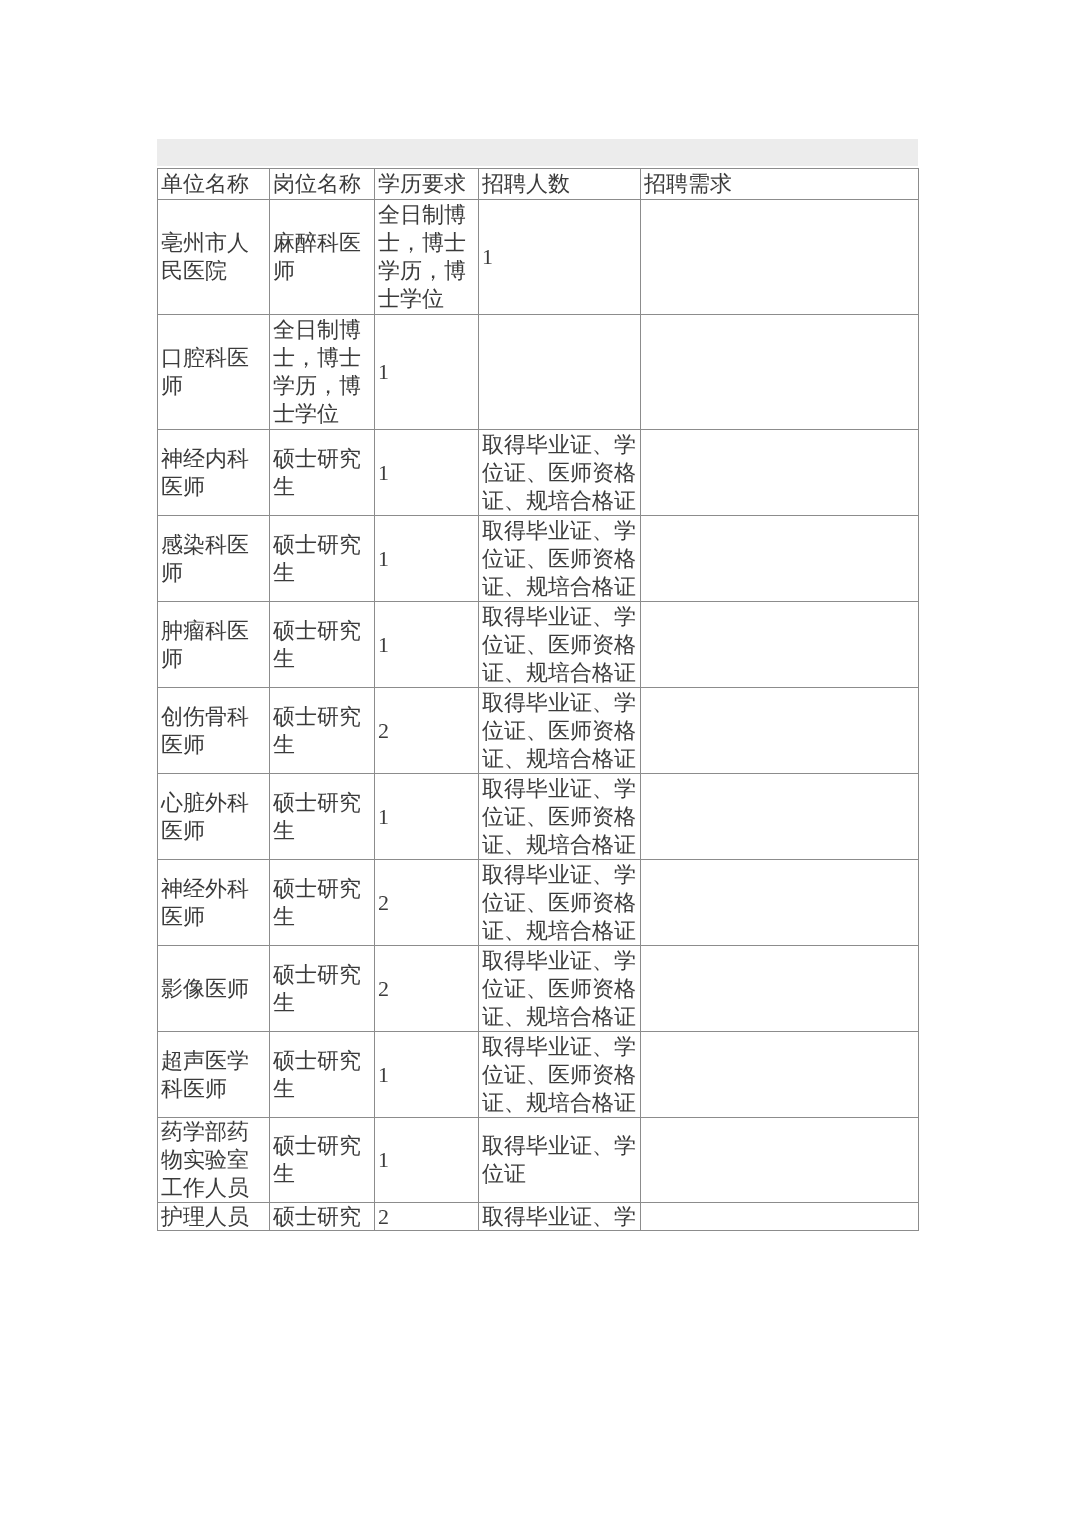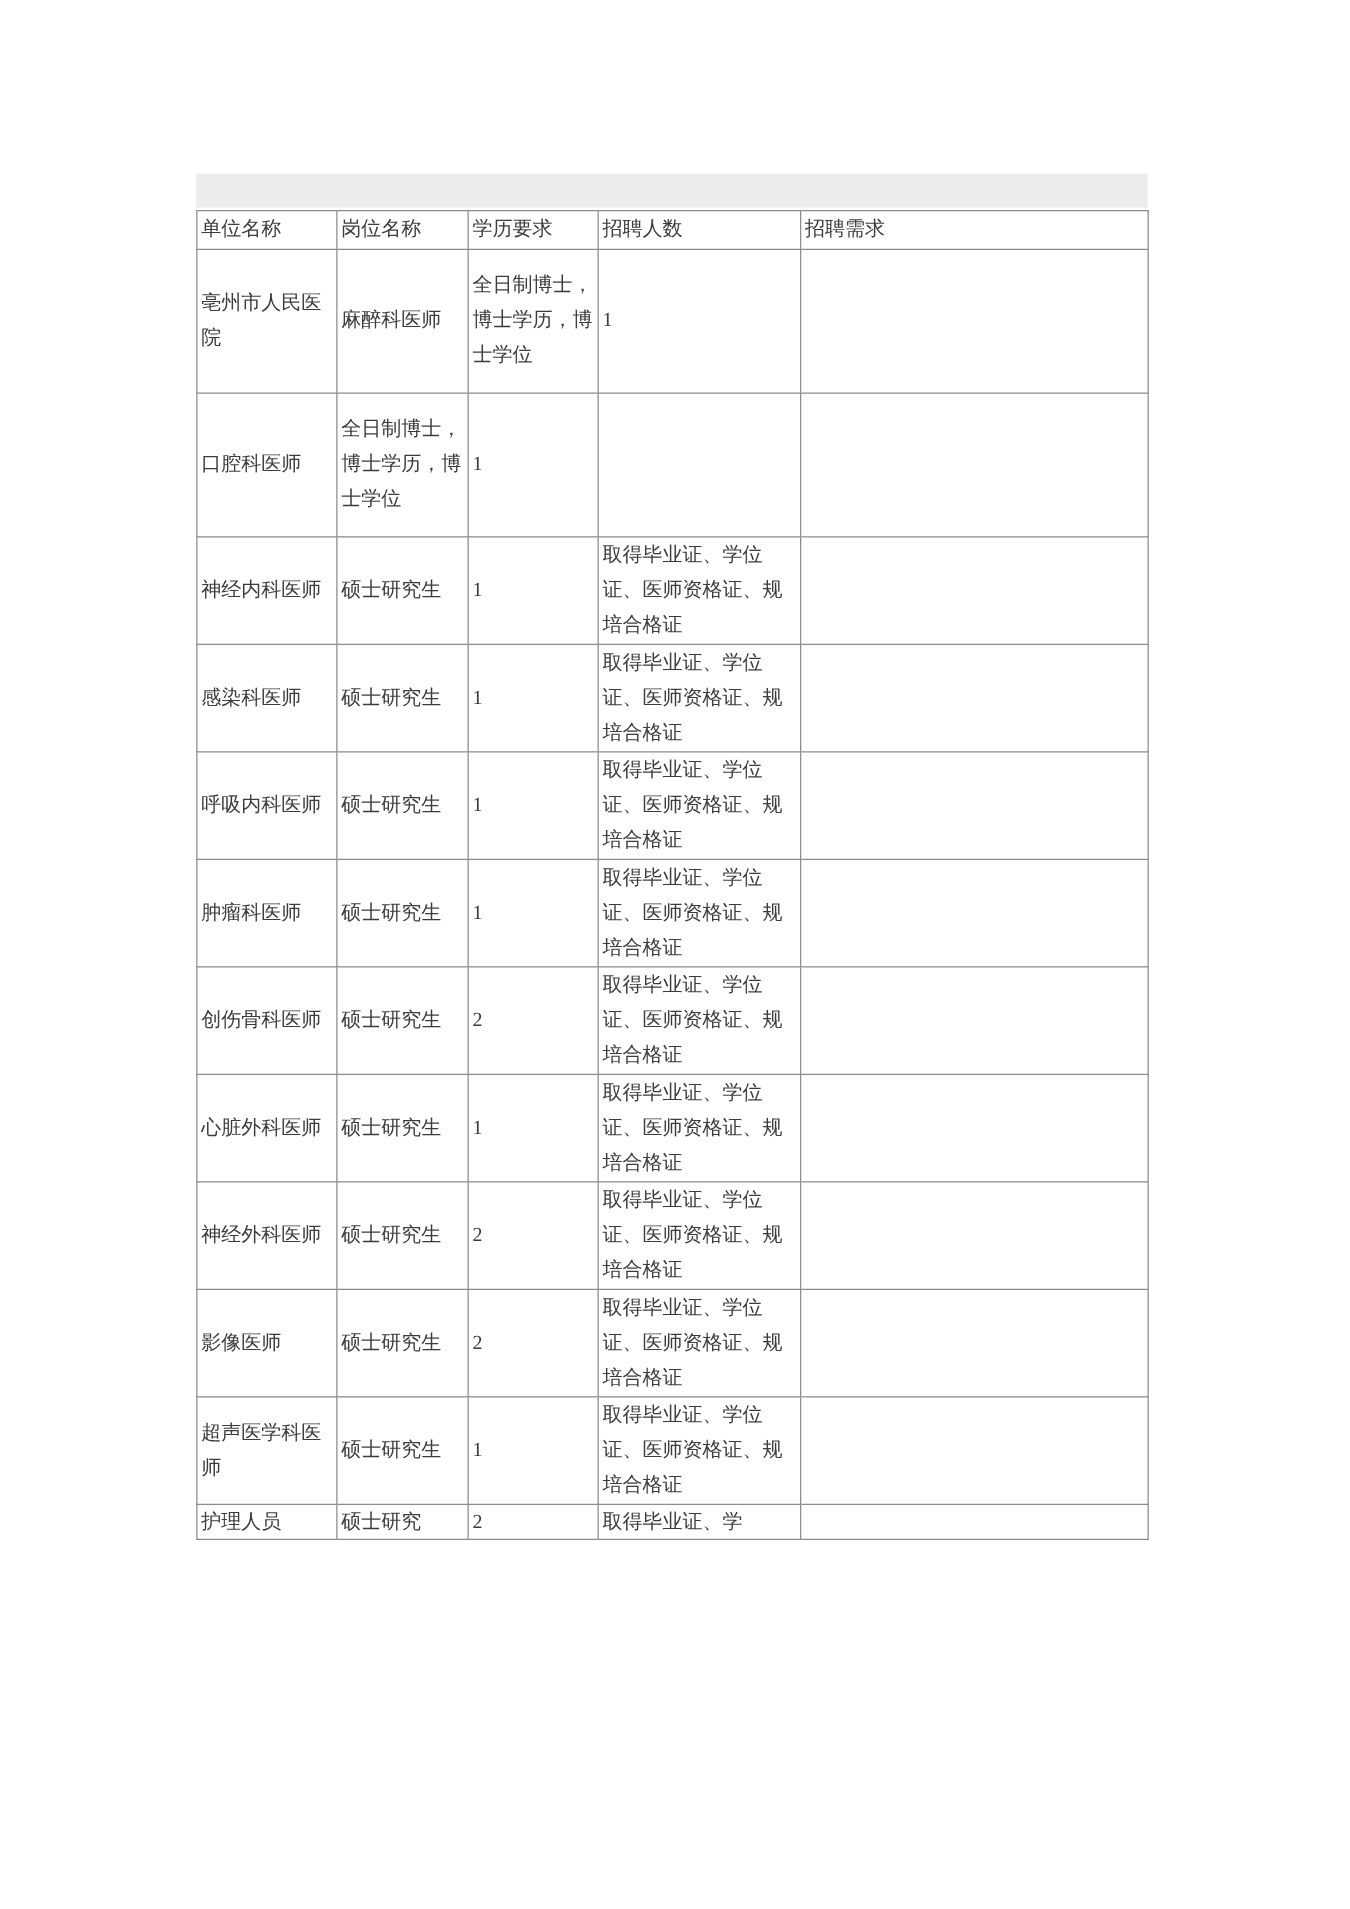--- a/index.html
+++ b/index.html
@@ -23,21 +23,21 @@
     height: 27px;
     background: #ececec;
   }
   table.recruit {
     position: absolute;
     left: 157px;
     top: 168px;
     width: 761px;
     border-collapse: collapse;
     table-layout: fixed;
-    font-size: 16px;
+    font-size: 22px;
     line-height: 28px;
     color: #3b3b3b;
   }
   table.recruit th,
   table.recruit td {
     border: 1px solid #8c8c8c;
     font-weight: normal;
     text-align: left;
     vertical-align: middle;
     padding: 0 3px;
@@ -104,27 +104,20 @@
         <td></td>
       </tr>
       <tr class="rh-c">
         <td>感染科医师</td>
         <td>硕士研究生</td>
         <td class="num">1</td>
         <td>取得毕业证、学位证、医师资格证、规培合格证</td>
         <td></td>
       </tr>
       <tr class="rh-c">
-        <td>呼吸内科医师</td>
-        <td>硕士研究生</td>
-        <td class="num">1</td>
-        <td>取得毕业证、学位证、医师资格证、规培合格证</td>
-        <td></td>
-      </tr>
-      <tr class="rh-c">
         <td>肿瘤科医师</td>
         <td>硕士研究生</td>
         <td class="num">1</td>
         <td>取得毕业证、学位证、医师资格证、规培合格证</td>
         <td></td>
       </tr>
       <tr class="rh-c">
         <td>创伤骨科医师</td>
         <td>硕士研究生</td>
         <td class="num">2</td>
@@ -152,20 +145,27 @@
         <td>取得毕业证、学位证、医师资格证、规培合格证</td>
         <td></td>
       </tr>
       <tr class="rh-c">
         <td>超声医学科医师</td>
         <td>硕士研究生</td>
         <td class="num">1</td>
         <td>取得毕业证、学位证、医师资格证、规培合格证</td>
         <td></td>
       </tr>
+      <tr class="rh-d">
+        <td>药学部药物实验室工作人员</td>
+        <td>硕士研究生</td>
+        <td class="num">1</td>
+        <td>取得毕业证、学位证</td>
+        <td></td>
+      </tr>
       <tr class="rh-e">
         <td>护理人员</td>
         <td>硕士研究</td>
         <td class="num">2</td>
         <td>取得毕业证、学</td>
         <td></td>
       </tr>
     </tbody>
   </table>
 

